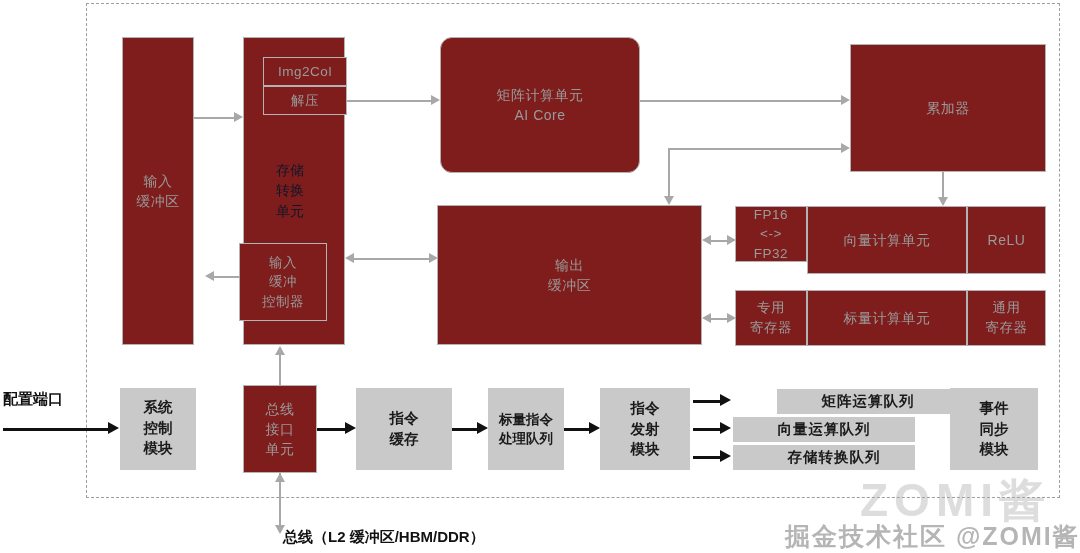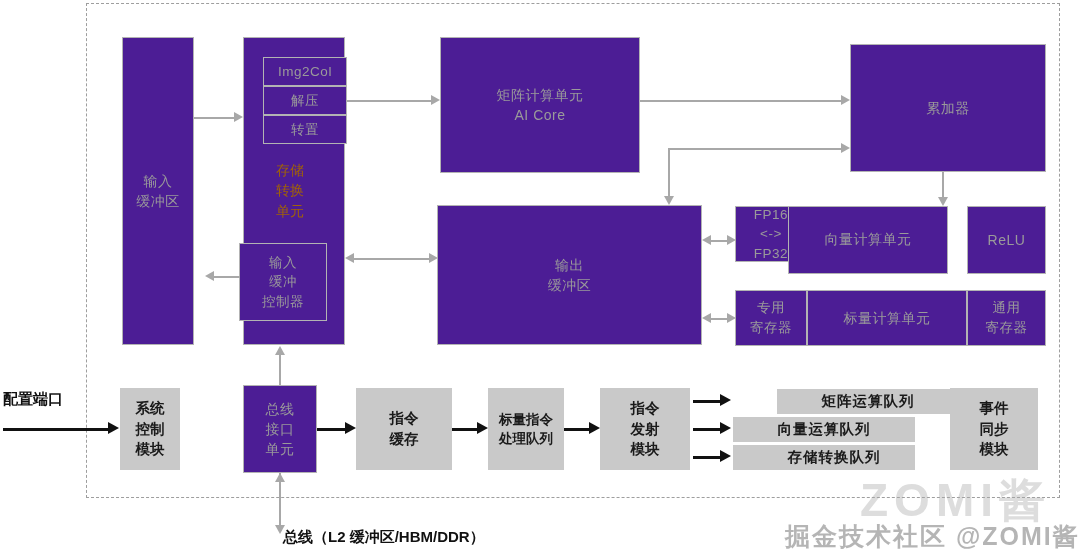--- a/index.html
+++ b/index.html
@@ -15,21 +15,21 @@
     width: 1080px;
     height: 553px;
     background: #ffffff;
     overflow: hidden;
   }
   .abs { position: absolute; box-sizing: border-box; }
 
   
   .box-outline {
     border: 1.5px solid #b3b3b3;
-    background: #4c1d95;
+    background: #7f1d1d;
     color: #9a9a9a;
     display: flex;
     align-items: center;
     justify-content: center;
     text-align: center;
     line-height: 1.45;
     font-size: 14px;
     letter-spacing: 0.5px;
   }
   .box-gray {
@@ -104,53 +104,52 @@
 <body>
 
 <div id="canvas">
 
   <div class="abs dashed-frame" style="left:86px; top:3px; width:974px; height:495px;"></div>
 
   <div class="abs box-outline multiline" style="left:122px; top:37px; width:72px; height:308px;">输入
 缓冲区</div>
 
   <div class="abs box-outline" style="left:243px; top:37px; width:102px; height:308px;"></div>
-  <div class="abs multiline" style="left:243px; top:160px; width:94px; text-align:center; color:#a16207; font-size:14px; line-height:1.45;">存储
+  <div class="abs multiline" style="left:243px; top:160px; width:94px; text-align:center; color:#0f172a; font-size:14px; line-height:1.45;">存储
 转换
 单元</div>
 
   <div class="abs box-outline" style="left:263px; top:57px; width:84px; height:29px; font-size:13.5px;">Img2Col</div>
   <div class="abs box-outline" style="left:263px; top:86px; width:84px; height:29px; font-size:13.5px;">解压</div>
-  <div class="abs box-outline" style="left:263px; top:115px; width:84px; height:29px; font-size:13.5px;">转置</div>
 
   <div class="abs box-outline multiline" style="left:239px; top:243px; width:88px; height:78px; font-size:13.5px;">输入
 缓冲
 控制器</div>
 
-  <div class="abs box-outline multiline" style="left:440px; top:37px; width:200px; height:136px;">矩阵计算单元
+  <div class="abs box-outline multiline" style="left:440px; top:37px; width:200px; height:136px;border-radius:12px;">矩阵计算单元
 AI Core</div>
 
   <div class="abs box-outline" style="left:850px; top:44px; width:196px; height:128px;">累加器</div>
 
   <div class="abs box-outline multiline" style="left:437px; top:205px; width:265px; height:140px;">输出
 缓冲区</div>
 
   <div class="abs box-outline multiline" style="left:735px; top:206px; width:72px; height:56px; font-size:13.5px;">FP16
 &lt;-&gt;
 FP32</div>
-  <div class="abs box-outline" style="left:788px; top:206px; width:160px; height:68px;font-family:Liberation Mono, monospace;">向量计算单元</div>
+  <div class="abs box-outline" style="left:807px; top:206px; width:160px; height:68px;">向量计算单元</div>
   <div class="abs box-outline" style="left:967px; top:206px; width:79px; height:68px;">ReLU</div>
 
   <div class="abs box-outline multiline" style="left:735px; top:290px; width:72px; height:56px; font-size:13.5px;">专用
 寄存器</div>
   <div class="abs box-outline" style="left:807px; top:290px; width:160px; height:56px;">标量计算单元</div>
   <div class="abs box-outline multiline" style="left:967px; top:290px; width:79px; height:56px; font-size:13.5px;">通用
 寄存器</div>
 
-  <div class="abs box-gray multiline" style="left:120px; top:388px; width:60px; height:82px;">系统
+  <div class="abs box-gray multiline" style="left:120px; top:388px; width:76px; height:82px;font-family:Liberation Mono, monospace;">系统
 控制
 模块</div>
 
   <div class="abs box-outline multiline" style="left:243px; top:385px; width:74px; height:88px;">总线
 接口
 单元</div>
 
   <div class="abs box-gray multiline" style="left:356px; top:388px; width:96px; height:82px;">指令
 缓存</div>
 

